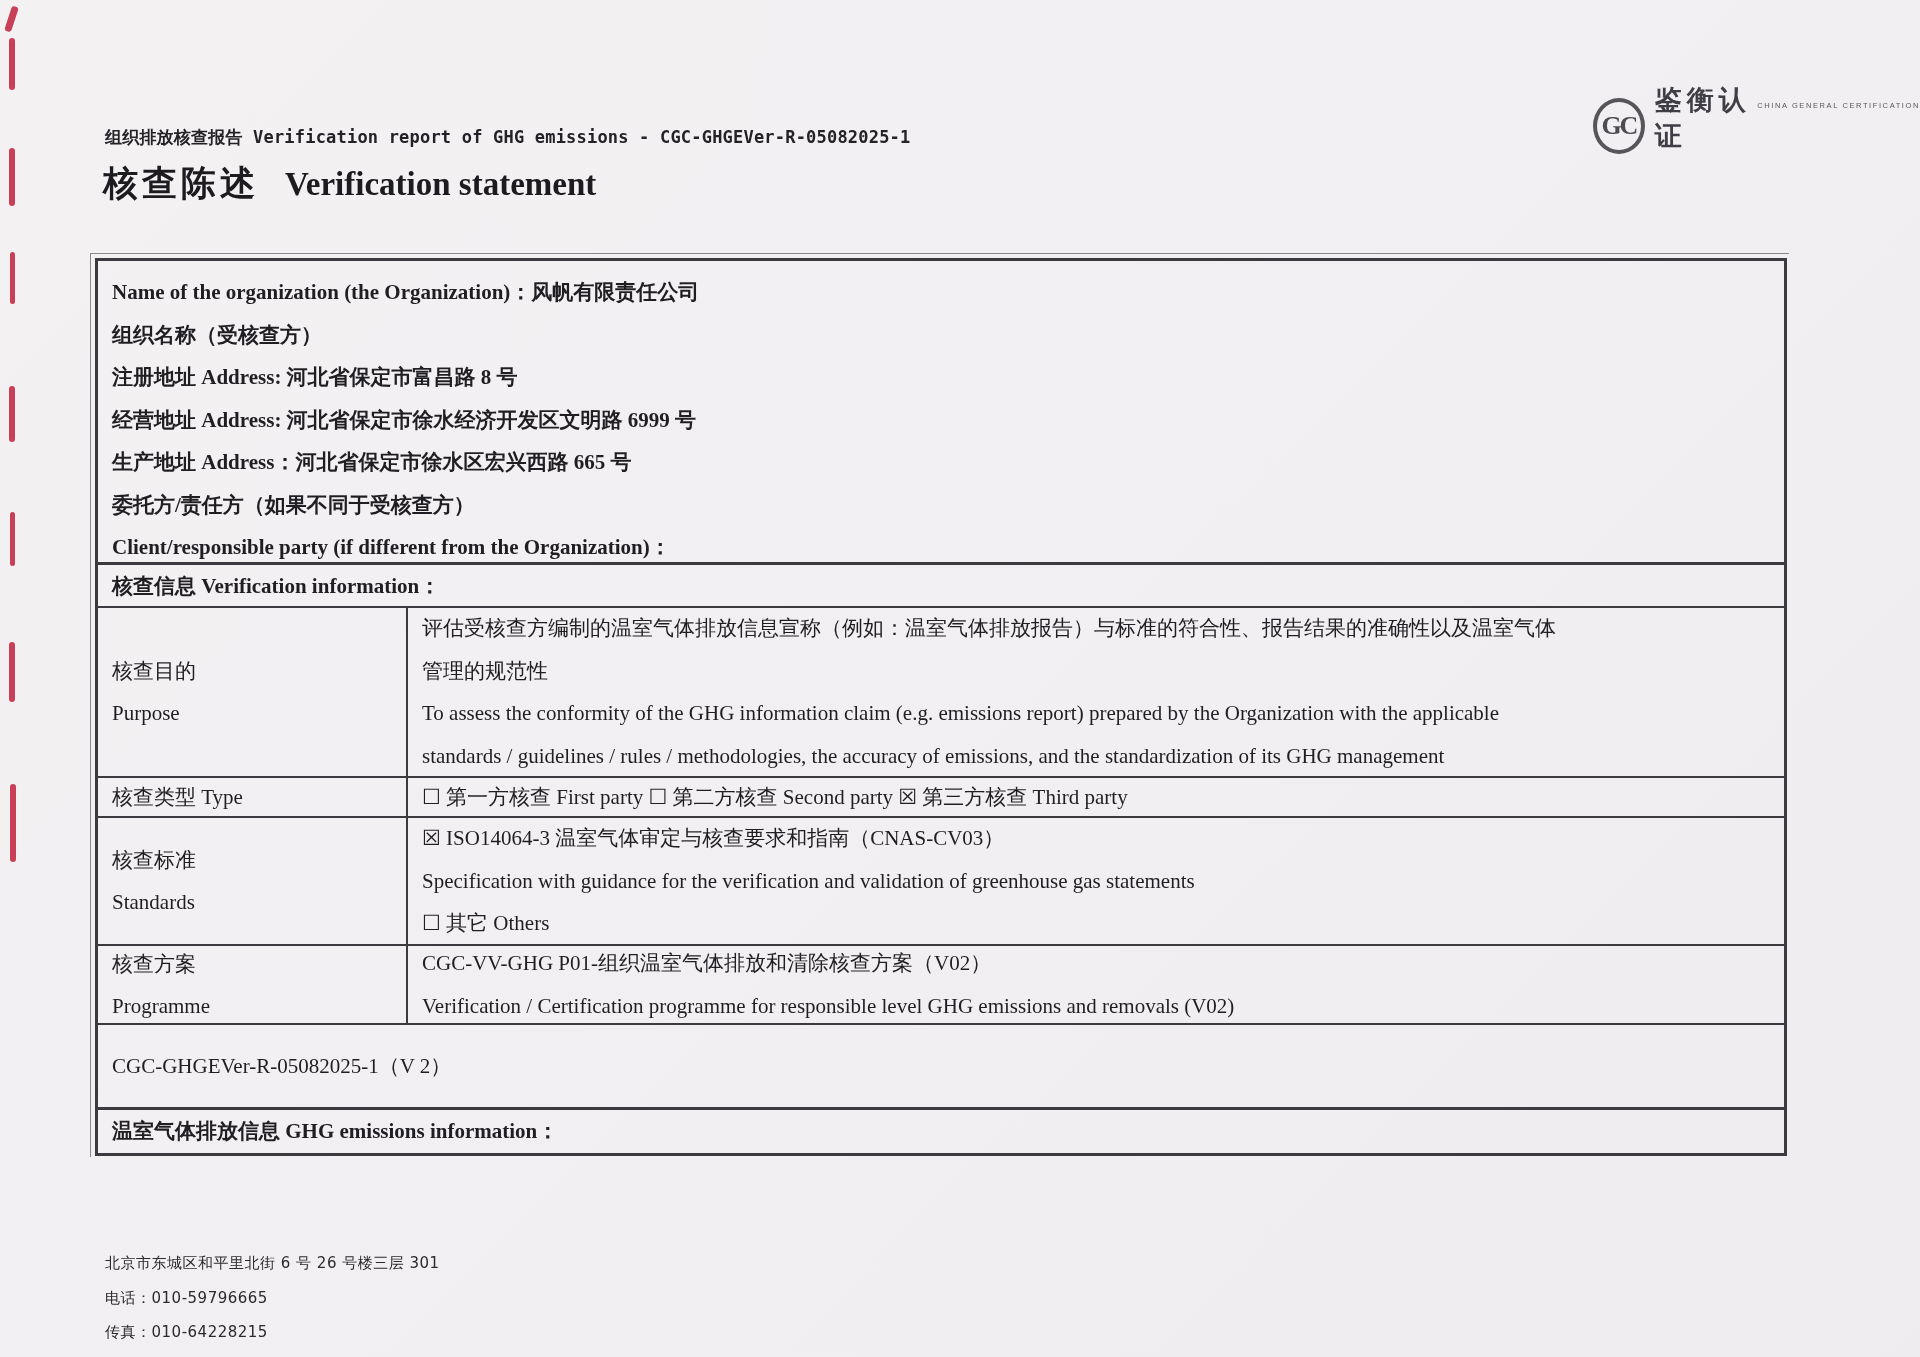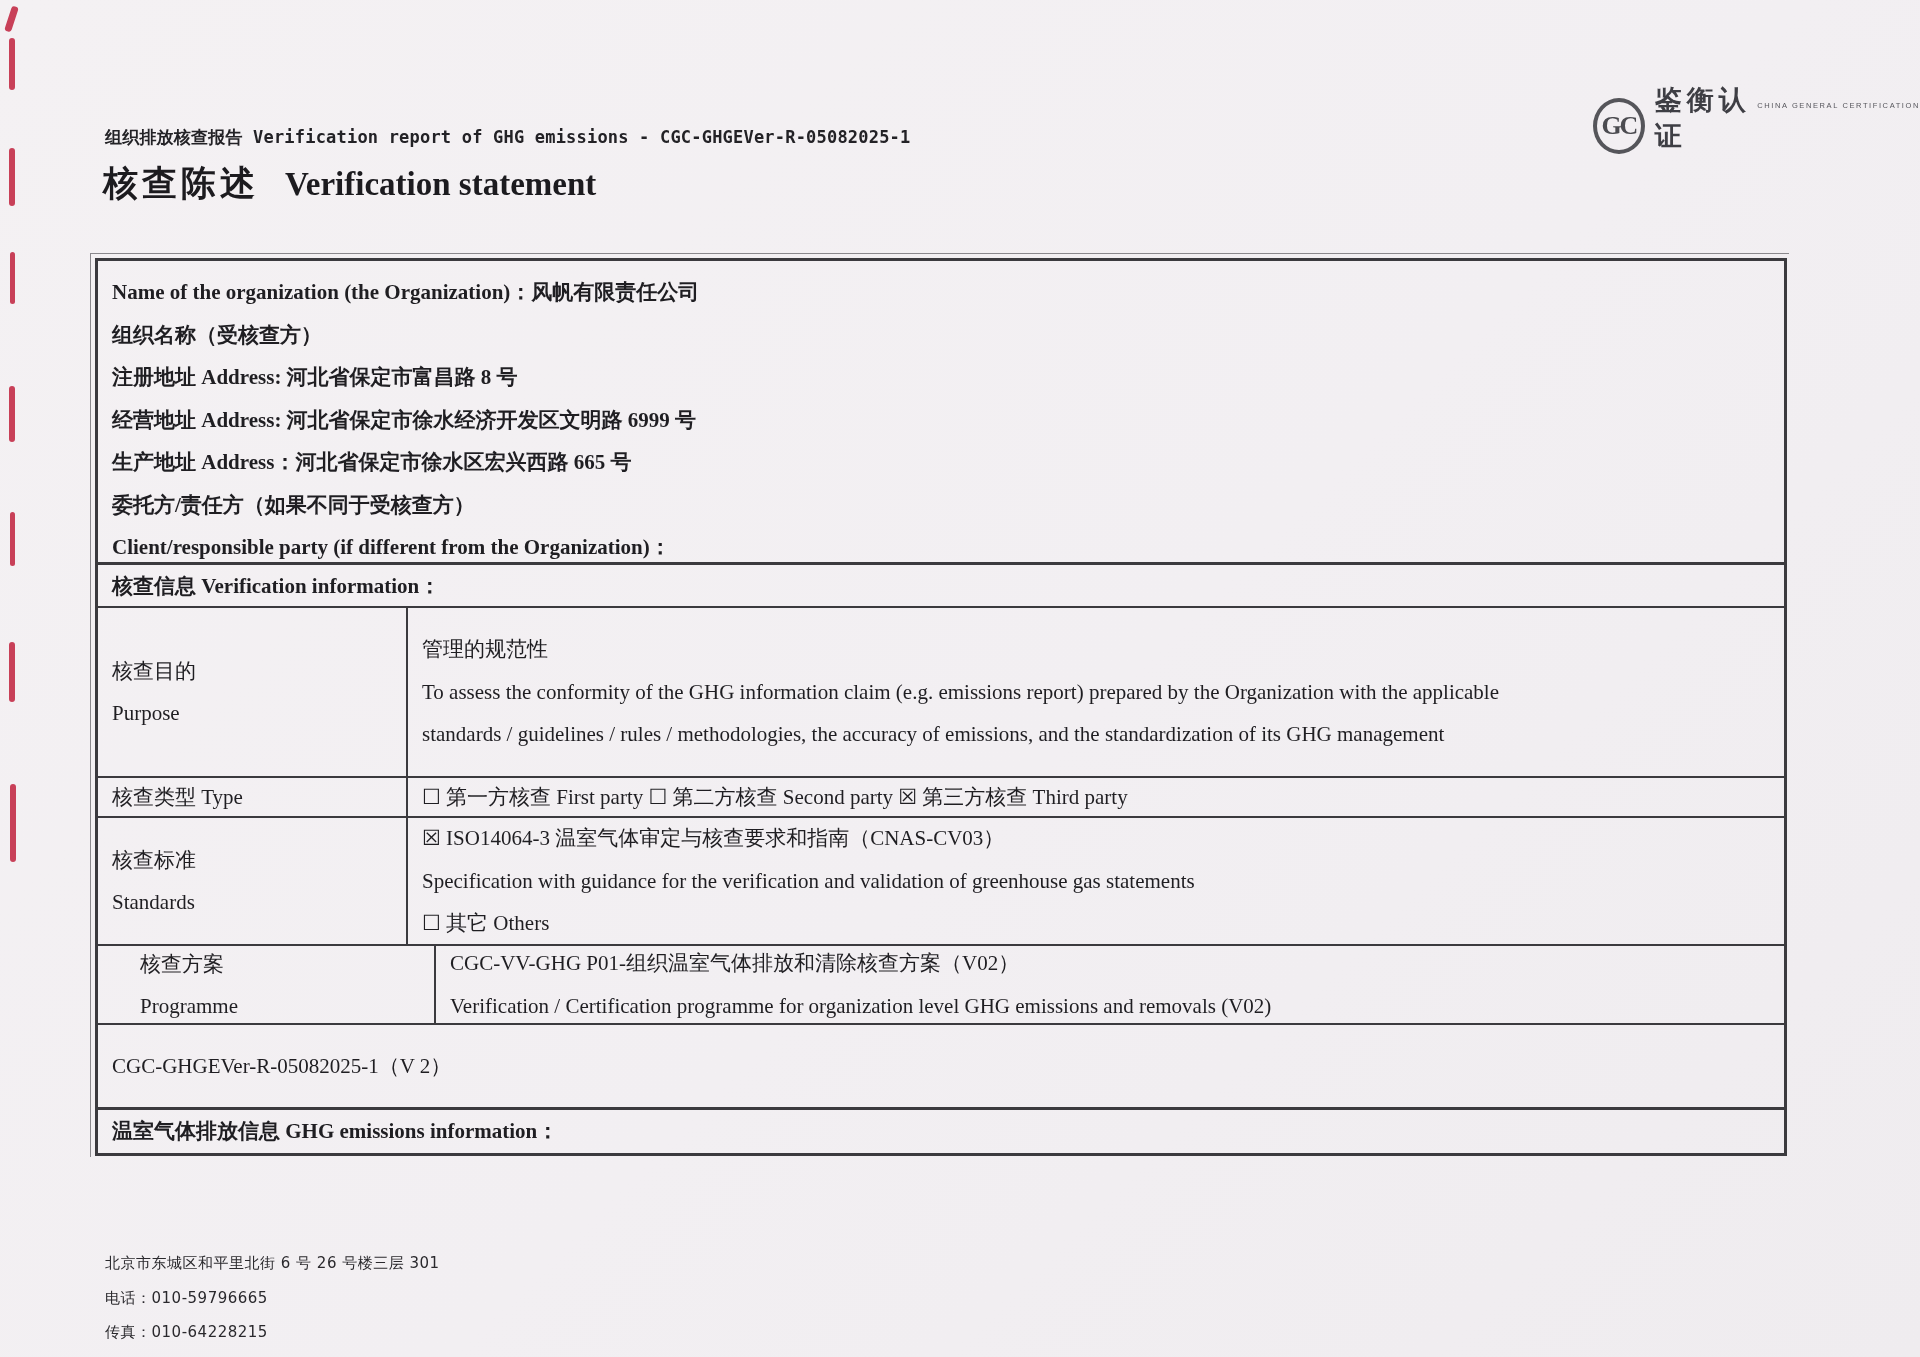--- a/index.html
+++ b/index.html
@@ -62,21 +62,21 @@
   .t-row:last-child { border-bottom:none; }
   .row-org { height:304px; padding:10px 16px 0 14px; }
   .row-org .line { line-height:42.5px; font-weight:bold; white-space:nowrap; }
   .row-thick { border-bottom-width:3px; }
   .row-sec { height:43px; display:flex; align-items:center; padding-left:14px; font-weight:bold; }
   .row-sec.last { height:42px; border-bottom:none; }
   .row-cols { display:flex; }
   .row-purpose { height:170px; }
   .row-type { height:40px; }
   .row-standards { height:128px; }
-  .row-programme { height:79px;padding-left:28px; }
+  .row-programme { height:79px; }
   .row-id { height:85px; border-bottom-width:3px; }
   .cell-label {
     width:310px; flex:0 0 310px; border-right:2px solid #3b3a3e;
     display:flex; flex-direction:column; justify-content:center;
     padding-left:14px; line-height:42px;
   }
   .cell-content {
     flex:1; display:flex; flex-direction:column; justify-content:center;
     padding:2px 14px; line-height:42.5px;
   }
@@ -127,20 +127,21 @@
     </div>
 
     <div class="t-row row-sec">核查信息  Verification information：</div>
 
     <div class="t-row row-cols row-purpose">
       <div class="cell-label">
         <div class="line">核查目的</div>
         <div class="line">Purpose</div>
       </div>
       <div class="cell-content">
+        <div class="line">评估受核查方编制的温室气体排放信息宣称（例如：温室气体排放报告）与标准的符合性、报告结果的准确性以及温室气体</div>
         <div class="line">管理的规范性</div>
         <div class="line">To assess the conformity of the GHG information claim (e.g. emissions report) prepared by the Organization with the applicable</div>
         <div class="line">standards / guidelines / rules / methodologies, the accuracy of emissions, and the standardization of its GHG management</div>
       </div>
     </div>
 
     <div class="t-row row-cols row-type">
       <div class="cell-label">
         <div class="line">核查类型  Type</div>
       </div>
@@ -161,21 +162,21 @@
       </div>
     </div>
 
     <div class="t-row row-cols row-programme">
       <div class="cell-label">
         <div class="line">核查方案</div>
         <div class="line">Programme</div>
       </div>
       <div class="cell-content">
         <div class="line">CGC-VV-GHG P01-组织温室气体排放和清除核查方案（V02）</div>
-        <div class="line">Verification / Certification programme for organization level GHG emissions and removals (V02)</div>
+        <div class="line">Verification / Certification programme for responsible level GHG emissions and removals (V02)</div>
       </div>
     </div>
 
     <div class="t-row row-cols row-id">
       <div class="cell-content">
         <div class="line">CGC-GHGEVer-R-05082025-1（V 2）</div>
       </div>
     </div>
 
     <div class="t-row row-sec last">温室气体排放信息  GHG emissions information：</div>

